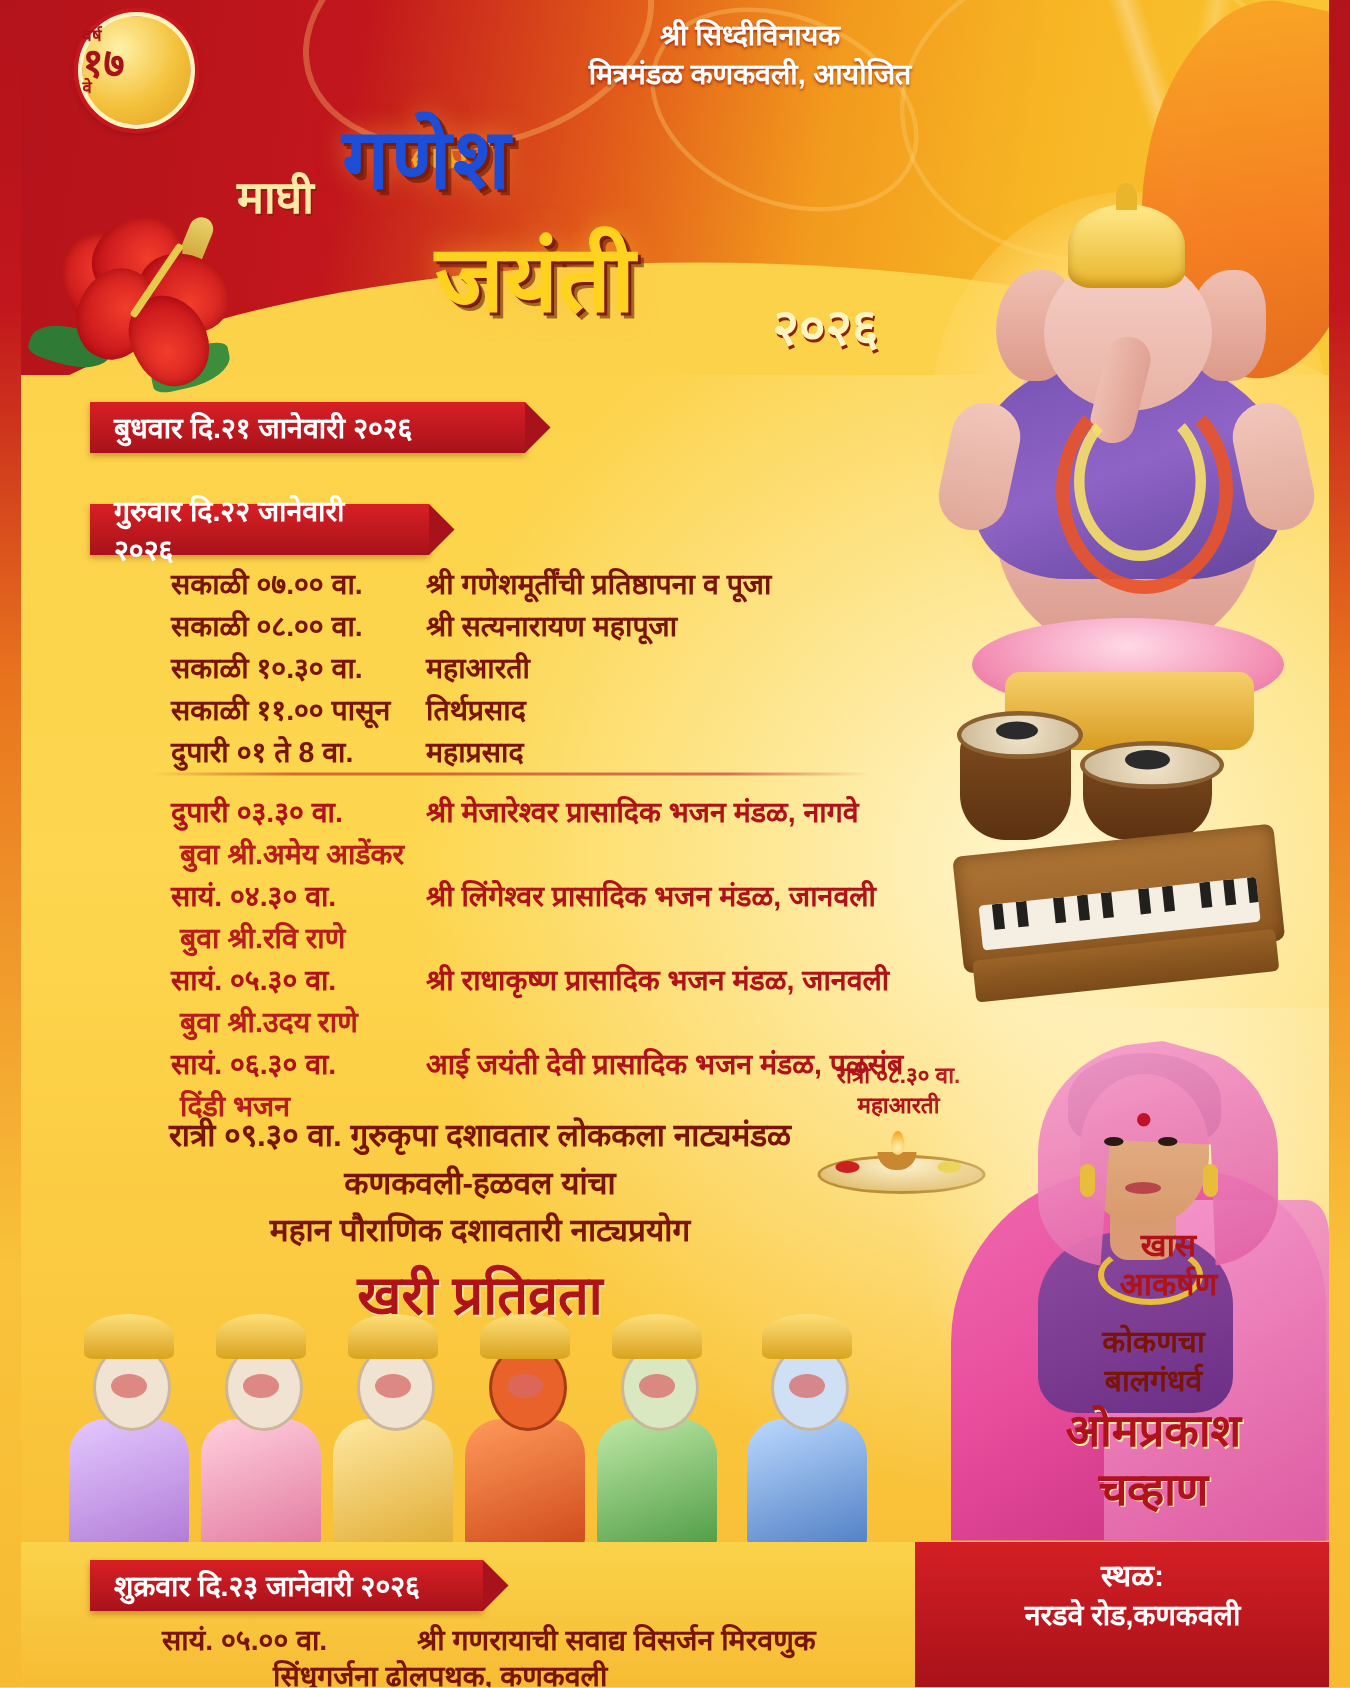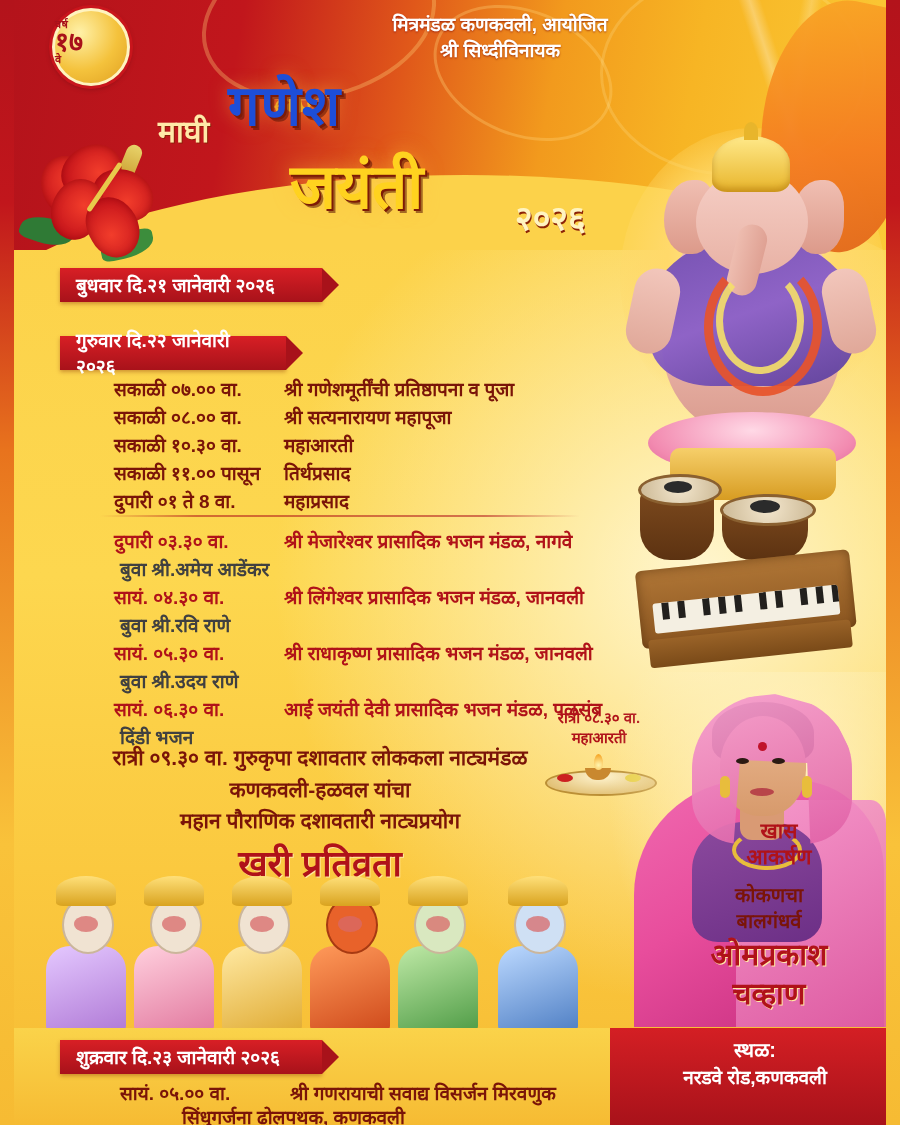--- a/index.html
+++ b/index.html
@@ -402,21 +402,21 @@
   .row {
     position: absolute;
     font-size: 19px;
     color: #7a1408;
     font-weight: bold;
     white-space: nowrap;
   }
   .row .time { display: inline-block; width: 170px; color: #7a1408; }
   .row .desc { color: #7a1408; }
   .row.red .time, .row.red .desc { color: #b01219; }
-  .sub { position: absolute; font-size: 19px; font-weight: bold; color: #404040; white-space: nowrap; }
+  .sub { position: absolute; font-size: 19px; font-weight: bold; color: #b91c1c; white-space: nowrap; }
 
   .divider {
     position: absolute;
     height: 2px;
     background: linear-gradient(90deg, rgba(176,18,25,0), #b01219 20%, #b01219 80%, rgba(176,18,25,0));
     opacity: .55;
   }
 
   .drama-block {
     position: absolute;
@@ -726,22 +726,22 @@
     <div class="ray"></div>
   </div>
 
   <div class="year-badge">
     <div class="yb-top">वर्ष</div>
     <div class="yb-num">१७</div>
     <div class="yb-bot">वे</div>
   </div>
 
   <div class="org-line">
+    <div>श्री सिध्दीविनायक</div>
     <div>मित्रमंडळ कणकवली, आयोजित</div>
-    <div>श्री सिध्दीविनायक</div>
   </div>
 
   <div class="title-wrap">
     <div class="flourish">❧</div>
     <div class="t-magh">माघी</div>
     <div class="t-ganesh">गणेश</div>
     <div class="t-jayanti">जयंती</div>
     <div class="t-year">२०२६</div>
   </div>
 
@@ -794,21 +794,21 @@
         <i style="left:82px"></i>
       <i style="left:107px"></i>
         <i style="left:123px"></i>
         <i style="left:148px"></i>
         <i style="left:164px"></i>
         <i style="left:180px"></i>
     </div>
     <div class="front"></div>
   </div>
 
-  <div class="day-ribbon" style="left:60px; top:268px; width:262px;text-align:right;">
+  <div class="day-ribbon" style="left:60px; top:268px; width:290px;text-align:right;">
     <span>बुधवार दि.२१ जानेवारी २०२६</span>
   </div>
 
   <div class="day-ribbon" style="left:60px; top:336px; width:226px;">
     <span>गुरुवार दि.२२ जानेवारी २०२६</span>
   </div>
 
   <div class="row" style="left:114px; top:376px;">
     <span class="time">सकाळी ०७.०० वा.</span><span class="desc">श्री गणेशमूर्तींची प्रतिष्ठापना व पूजा</span>
   </div>
@@ -934,21 +934,21 @@
     <div class="l1">कोकणचा</div>
     <div class="l1">बालगंधर्व</div>
     <div class="l2">ओमप्रकाश</div>
     <div class="l2">चव्हाण</div>
   </div>
 
   <div class="bottom-left-band"></div>
   <div class="day-ribbon" style="left:60px; top:1040px; width:262px;">
     <span>शुक्रवार दि.२३ जानेवारी २०२६</span>
   </div>
-  <div class="row" style="left:120px; top:1080px;">
+  <div class="row" style="left:108px; top:1080px;">
     <span class="time">सायं. ०५.०० वा.</span><span class="desc">श्री गणरायाची सवाद्य विसर्जन मिरवणुक</span>
   </div>
   <div class="sub" style="left:182px; top:1104px; color:#7a1408;">सिंधुगर्जना ढोलपथक, कणकवली</div>
 
   <div class="bottom-right-band">
     <div class="venue-label">स्थळ:</div>
     <div class="venue-lines">
       <div>नरडवे रोड,कणकवली</div>
     </div>
   </div>

